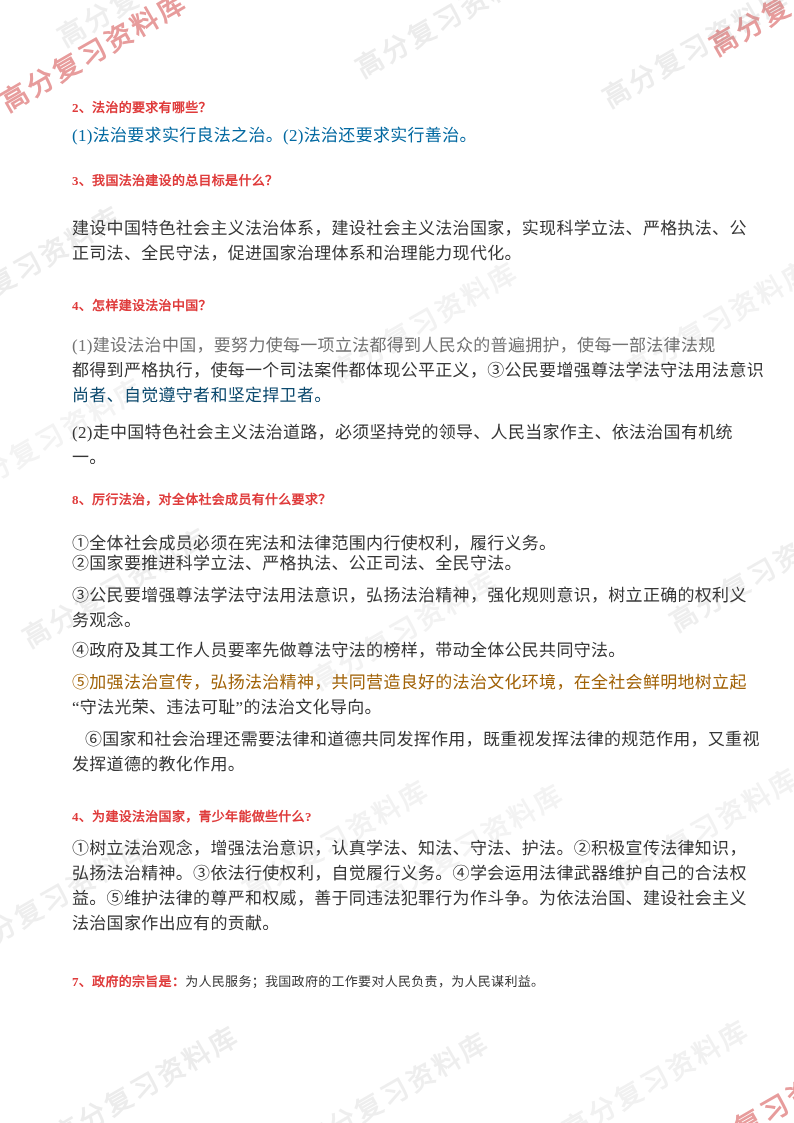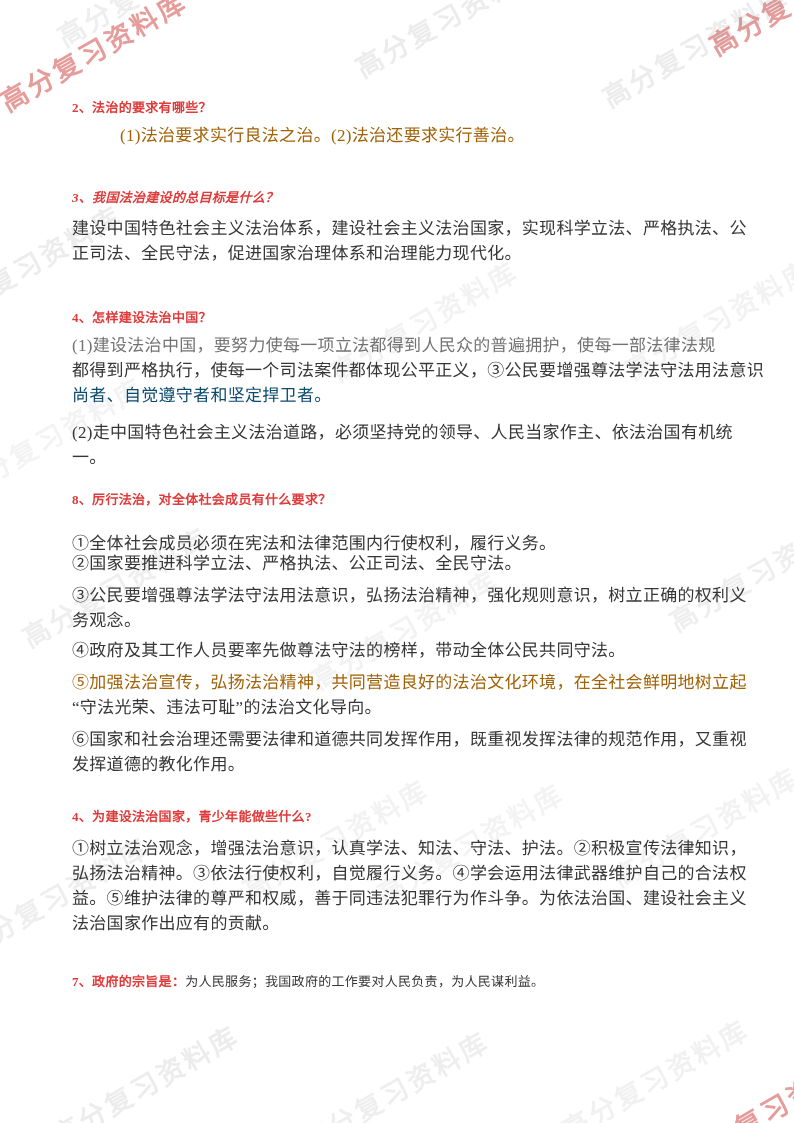--- a/index.html
+++ b/index.html
@@ -49,39 +49,39 @@
       <div class="wm" style="left: 55px; top: 896px; color: rgb(143, 143, 143); opacity: 0.14;">高分复习资料库</div>
       <div class="wm" style="left: 335px; top: 838px; color: rgb(143, 143, 143); opacity: 0.11;">高分复习资料库</div>
       <div class="wm" style="left: 470px; top: 842px; color: rgb(143, 143, 143); opacity: 0.1;">高分复习资料库</div>
       <div class="wm" style="left: 705px; top: 826px; color: rgb(143, 143, 143); opacity: 0.11;">高分复习资料库</div>
       <div class="wm" style="left: 145px; top: 1084px; color: rgb(143, 143, 143); opacity: 0.16;">高分复习资料库</div>
       <div class="wm" style="left: 395px; top: 1090px; color: rgb(143, 143, 143); opacity: 0.14;">高分复习资料库</div>
       <div class="wm" style="left: 655px; top: 1078px; color: rgb(143, 143, 143); opacity: 0.12;">高分复习资料库</div>
     </div>
   <main id="content">
       <div class="heading" style="top: 95px; color: rgb(223, 59, 59);"><span>2、法治的要求有哪些？</span></div>
-      <div class="body-line" style="top: 123px; color: #a16207; margin-left: 48px;">(1)法治要求实行良法之治。(2)法治还要求实行善治。</div>
-      <div class="heading" style="top: 185px; color: rgb(223, 59, 59); font-style: italic;"><span>3、我国法治建设的总目标是什么？</span></div>
+      <div class="body-line" style="top: 123px; color: #0369a1;">(1)法治要求实行良法之治。(2)法治还要求实行善治。</div>
+      <div class="heading" style="top: 168px; color: rgb(223, 59, 59);"><span>3、我国法治建设的总目标是什么？</span></div>
       <div class="body-line" style="top: 216px; color: rgb(54, 54, 54);">建设中国特色社会主义法治体系，建设社会主义法治国家，实现科学立法、严格执法、公</div>
       <div class="body-line" style="top: 241px; color: rgb(54, 54, 54);">正司法、全民守法，促进国家治理体系和治理能力现代化。</div>
-      <div class="heading" style="top: 305px; color: rgb(223, 59, 59);"><span>4、怎样建设法治中国？</span></div>
+      <div class="heading" style="top: 293px; color: rgb(223, 59, 59);"><span>4、怎样建设法治中国？</span></div>
       <div class="body-line" style="top: 333px; color: #737373;">(1)建设法治中国，要努力使每一项立法都得到人民众的普遍拥护，使每一部法律法规</div>
       <div class="body-line" style="top: 358px; color: rgb(54, 54, 54);">都得到严格执行，使每一个司法案件都体现公平正义，③公民要增强尊法学法守法用法意识</div>
       <div class="body-line" style="top: 383px; color: #0c4a6e;">尚者、自觉遵守者和坚定捍卫者。</div>
       <div class="body-line" style="top: 420px; color: rgb(54, 54, 54);">(2)走中国特色社会主义法治道路，必须坚持党的领导、人民当家作主、依法治国有机统</div>
       <div class="body-line" style="top: 445px; color: rgb(54, 54, 54);">一。</div>
       <div class="heading" style="top: 487px; color: rgb(223, 59, 59);"><span>8、厉行法治，对全体社会成员有什么要求？</span></div>
       <div class="body-line" style="top: 531px; color: rgb(54, 54, 54);">①全体社会成员必须在宪法和法律范围内行使权利，履行义务。</div>
       <div class="body-line" style="top: 551px; color: rgb(54, 54, 54);">②国家要推进科学立法、严格执法、公正司法、全民守法。</div>
       <div class="body-line" style="top: 583px; color: rgb(54, 54, 54);">③公民要增强尊法学法守法用法意识，弘扬法治精神，强化规则意识，树立正确的权利义</div>
       <div class="body-line" style="top: 608px; color: rgb(54, 54, 54);">务观念。</div>
       <div class="body-line" style="top: 638px; color: rgb(54, 54, 54);">④政府及其工作人员要率先做尊法守法的榜样，带动全体公民共同守法。</div>
       <div class="body-line" style="top: 670px; color: #a16207;">⑤加强法治宣传，弘扬法治精神，共同营造良好的法治文化环境，在全社会鲜明地树立起</div>
       <div class="body-line" style="top: 695px; color: rgb(54, 54, 54);">“守法光荣、违法可耻”的法治文化导向。</div>
-      <div class="body-line" style="top: 727px; color: rgb(54, 54, 54);">⑥国家和社会治理还需要法律和道德共同发挥作用，既重视发挥法律的规范作用，又重视</div>
+      <div class="body-line" style="top: 727px; color: rgb(54, 54, 54); margin-left: 13px;">⑥国家和社会治理还需要法律和道德共同发挥作用，既重视发挥法律的规范作用，又重视</div>
       <div class="body-line" style="top: 752px; color: rgb(54, 54, 54);">发挥道德的教化作用。</div>
       <div class="heading" style="top: 804px; color: rgb(223, 59, 59);"><span>4、为建设法治国家，青少年能做些什么?</span></div>
       <div class="body-line" style="top: 836px; color: rgb(54, 54, 54);">①树立法治观念，增强法治意识，认真学法、知法、守法、护法。②积极宣传法律知识，</div>
       <div class="body-line" style="top: 861px; color: rgb(54, 54, 54);">弘扬法治精神。③依法行使权利，自觉履行义务。④学会运用法律武器维护自己的合法权</div>
       <div class="body-line" style="top: 886px; color: rgb(54, 54, 54);">益。⑤维护法律的尊严和权威，善于同违法犯罪行为作斗争。为依法治国、建设社会主义</div>
       <div class="body-line" style="top: 911px; color: rgb(54, 54, 54);">法治国家作出应有的贡献。</div>
       <div class="heading" style="top: 969px; color: rgb(223, 59, 59);"><span>7、政府的宗旨是：</span><span class="inline-body" style="color: rgb(54, 54, 54);">为人民服务；我国政府的工作要对人民负责，为人民谋利益。</span></div>
     </main>
 </div>
 

